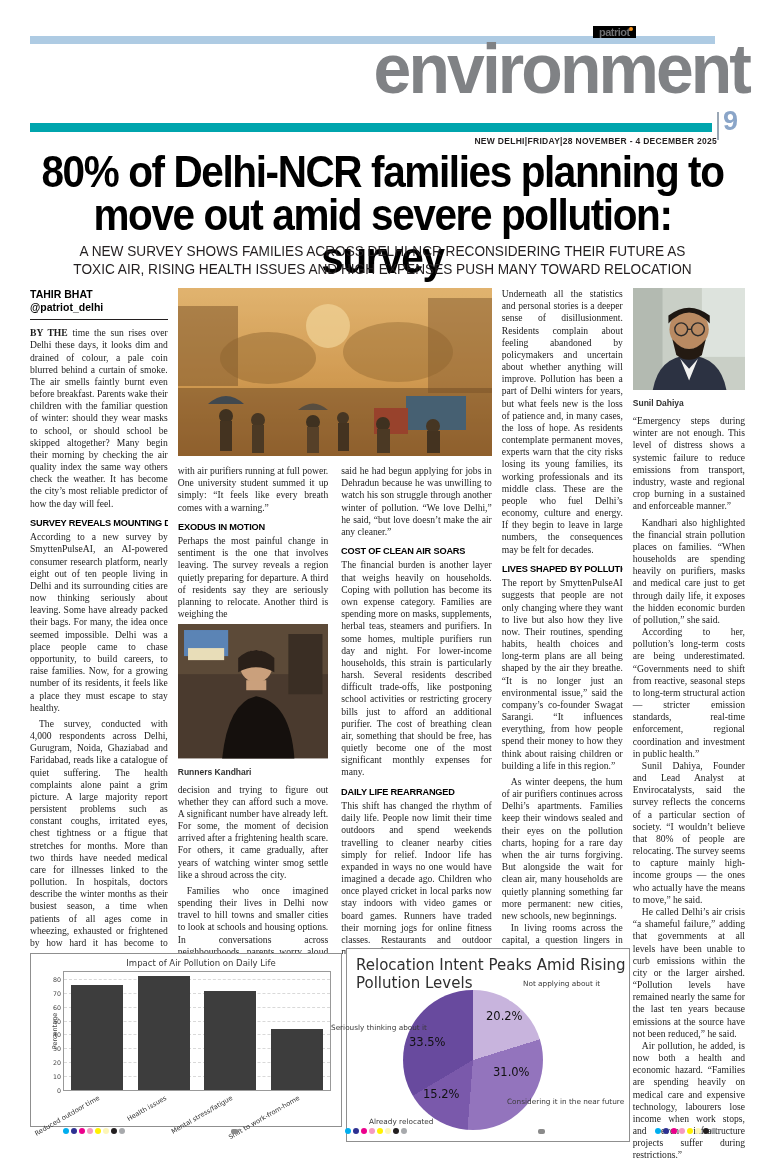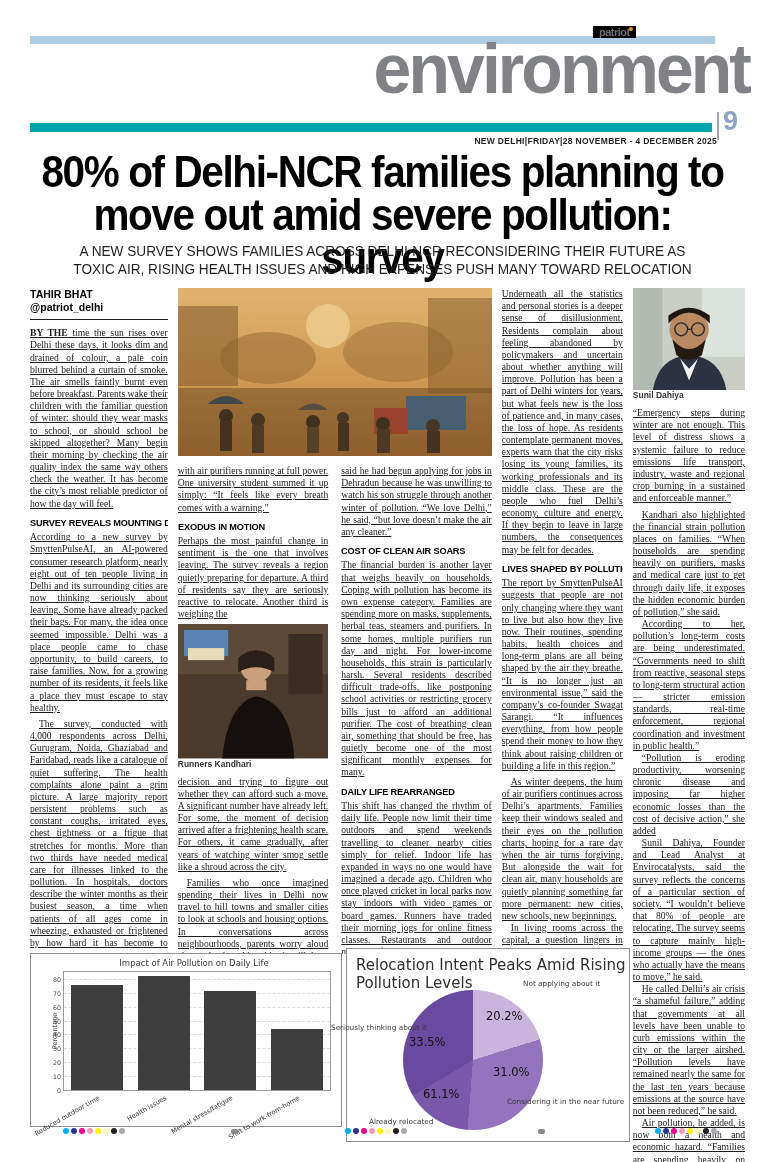--- a/index.html
+++ b/index.html
@@ -30,33 +30,33 @@
   
   .article{position:absolute;left:30px;top:288px;width:715px;display:flex;gap:10px;align-items:flex-start;}
   .col{font-size:9.6px;line-height:1.27;text-align:justify;}
   .col1{width:140px;height:662px;overflow:hidden;}
   .mid{width:314px;}
   .mid-photo{width:314px;height:168px;}
   .mid-cols{display:flex;gap:13px;margin-top:5px;height:489px;overflow:hidden;}
   .mid-cols .col{flex:1;min-width:0;}
   .col4{width:123px;height:662px;overflow:hidden;}
   .col5{width:114px;}
-  .col p{margin:0 0 4px 0;text-decoration:underline;}
+  .col p{margin:0 0 4px 0;}
   .col p.ind{text-indent:9px;margin-bottom:0;}
   h4.sec{font-family:"Liberation Sans",sans-serif;font-weight:bold;font-size:9.8px;
          letter-spacing:-0.2px;margin:7px 0 2px 0;color:#000;transform:scaleX(0.94);transform-origin:left;white-space:nowrap;}
   .byline{font-family:"Liberation Sans",sans-serif;font-weight:bold;font-size:10.5px;line-height:1.25;
           color:#000;border-bottom:1.5px solid #231f20;padding-bottom:5px;margin-bottom:7px;}
   .caption{font-family:"Liberation Sans",sans-serif;font-weight:bold;font-size:8.5px;color:#333;
-           margin:0 0 6px 0;text-align:left;}
+           margin:8px 0 6px 0;text-align:left;}
   .photo{display:block;width:100%;}
   
   .chart-box{position:absolute;background:#fff;border:1px solid #8f8f8f;}
   #bar-box{left:30px;top:953px;width:310px;height:172px;}
-  .bar-title{position:absolute;left:8px;top:4px;width:100%;text-align:center;
+  .bar-title{position:absolute;left:15px;top:4px;width:100%;text-align:center;
              font-family:"DejaVu Sans","Liberation Sans",sans-serif;font-size:8.5px;color:#3a3a3a;}
   #bar-plot{position:absolute;left:32px;top:17px;width:266px;height:118px;border:1px solid #999;background:#fff;}
   .ylab{position:absolute;left:-27px;top:55px;transform:rotate(-90deg);transform-origin:center;
         font-family:"DejaVu Sans","Liberation Sans",sans-serif;font-size:6.5px;color:#444;}
   .gridline{position:absolute;left:0;width:100%;border-top:1px dashed #d9d9d9;}
   .ytick{position:absolute;right:100%;margin-right:3px;font-family:"DejaVu Sans",sans-serif;
          font-size:6.3px;color:#444;transform:translateY(-50%);}
   .bar{position:absolute;bottom:0;background:#3d3d3d;}
   .xtick{position:absolute;width:90px;text-align:right;font-family:"DejaVu Sans",sans-serif;
          font-size:6.6px;color:#333;transform:rotate(-30deg);transform-origin:right top;}
@@ -136,21 +136,21 @@
           <rect x="199" y="141" width="13" height="24" fill="#2c241c"></rect>
         <circle cx="255" cy="138" r="7" fill="#26201a"></circle>
           <rect x="249" y="143" width="13" height="22" fill="#241d16"></rect>
         <rect x="0" y="0" width="314" height="168" fill="#d89c4e" opacity="0.18"></rect>
       </svg>
 
       <div class="mid-cols">
         <div class="col">
           <p>with air purifiers running at full power. One university student summed it up simply: “It feels like every breath comes with a warning.”</p>
           <h4 class="sec">EXODUS IN MOTION</h4>
-          <p>Perhaps the most painful change in sentiment is the one that involves leaving. The survey reveals a region quietly preparing for departure. A third of residents say they are seriously reactive to relocate. Another third is weighing the</p>
+          <p>Perhaps the most painful change in sentiment is the one that involves leaving. The survey reveals a region quietly preparing for departure. A third of residents say they are seriously planning to relocate. Another third is weighing the</p>
 
           <svg class="photo" viewBox="0 0 150 134" preserveAspectRatio="none">
             <rect width="150" height="134" fill="#4a3a2e"></rect>
             <rect x="0" y="0" width="150" height="50" fill="#5c4a38"></rect>
             <rect x="6" y="6" width="44" height="26" fill="#5b84b5"></rect>
             <rect x="10" y="24" width="36" height="12" fill="#e8ddb8"></rect>
             <rect x="110" y="10" width="34" height="60" fill="#3a2e24"></rect>
             <circle cx="78" cy="42" r="16" fill="#caa07c"></circle>
             <path d="M60 34 q18 -16 36 0 l0 14 q-18 -10 -36 0 z" fill="#2a2019"></path>
             <path d="M44 134 q6 -56 34 -62 q34 6 38 62 z" fill="#15100d"></path>
@@ -190,24 +190,23 @@
         <path d="M20 104 q6 -34 37 -36 q32 2 38 36 z" fill="#2c3242"></path>
         <path d="M48 72 l9 10 l9 -10 l-9 22 z" fill="#f2f2f0"></path>
         <circle cx="57" cy="42" r="20" fill="#b98a62"></circle>
         <path d="M36 36 q21 -22 42 0 l0 -8 q-21 -16 -42 0 z" fill="#1d1712"></path>
         <path d="M40 52 q17 20 34 0 l-4 16 q-13 10 -26 0 z" fill="#241a12"></path>
         <circle cx="49" cy="42" r="6.5" fill="none" stroke="#2b2b2b" stroke-width="1.4"></circle>
         <circle cx="66" cy="42" r="6.5" fill="none" stroke="#2b2b2b" stroke-width="1.4"></circle>
         <line x1="55.5" y1="42" x2="59.5" y2="42" stroke="#2b2b2b" stroke-width="1.4"></line>
       </svg>
       <div class="caption">Sunil Dahiya</div>
-      <p>“Emergency steps during winter are not enough. This level of distress shows a systemic failure to reduce emissions life transport, industry, waste and regional crop burning in a sustained and enforceable manner.”</p>
+      <p>“Emergency steps during winter are not enough. This level of distress shows a systemic failure to reduce emissions from transport, industry, waste and regional crop burning in a sustained and enforceable manner.”</p>
       <p class="ind">Kandhari also highlighted the financial strain pollution places on families. “When households are spending heavily on purifiers, masks and medical care just to get through daily life, it exposes the hidden economic burden of pollution,” she said.</p>
       <p class="ind">According to her, pollution’s long-term costs are being underestimated. “Governments need to shift from reactive, seasonal steps to long-term structural action — stricter emission standards, real-time enforcement, regional coordination and investment in public health.”</p>
-      <p class="ind">“Pollution is eroding productivity, worsening chronic disease and imposing far higher economic losses than the cost of decisive action,” she added</p>
       <p class="ind">Sunil Dahiya, Founder and Lead Analyst at Envirocatalysts, said the survey reflects the concerns of a particular section of society. “I wouldn’t believe that 80% of people are relocating. The survey seems to capture mainly high-income groups — the ones who actually have the means to move,” he said.</p>
       <p class="ind">He called Delhi’s air crisis “a shameful failure,” adding that governments at all levels have been unable to curb emissions within the city or the larger airshed. “Pollution levels have remained nearly the same for the last ten years because emissions at the source have not been reduced,” he said.</p>
       <p class="ind">Air pollution, he added, is now both a health and economic hazard. “Families are spending heavily on medical care and expensive technology, labourers lose income when work stops, and even infrastructure projects suffer during restrictions.”</p>
 
     </div>
   </div>
 
   <div class="chart-box" id="bar-box">
     <div class="bar-title">Impact of Air Pollution on Daily Life</div>
     <div id="bar-plot">
@@ -242,21 +241,21 @@
 
   <div class="chart-box" id="pie-box">
     <div class="pie-title">Relocation Intent Peaks Amid Rising Pollution Levels</div>
     <div id="pie-circle" style="background: conic-gradient(rgb(200, 180, 221) 0deg, rgb(200, 180, 221) 72.7928deg, rgb(147, 116, 189) 72.7928deg, rgb(147, 116, 189) 184.505deg, rgb(122, 89, 171) 184.505deg, rgb(122, 89, 171) 239.279deg, rgb(104, 74, 158) 239.279deg, rgb(104, 74, 158) 360deg);"></div>
     <span class="olab" style="left:176px;top:30px;">Not applying about it</span>
     <span class="pct" style="left:139px;top:60px;">20.2%</span>
     <span class="pct" style="left:62px;top:86px;">33.5%</span>
     <span class="olab" style="left:-16px;top:74px;">Seriously thinking about it</span>
     <span class="pct" style="left:146px;top:116px;">31.0%</span>
     <span class="olab" style="left:160px;top:148px;">Considering it in the near future</span>
-    <span class="pct" style="left:76px;top:138px;">61.1%</span>
+    <span class="pct" style="left:76px;top:138px;">15.2%</span>
     <span class="olab" style="left:22px;top:168px;">Already relocated</span>
   </div>
 
   <div class="regmarks">
     <div class="reg-group" style="left:63px;">
         <div class="reg-dot" style="background: rgb(0, 174, 239);"></div>
         <div class="reg-dot" style="background: rgb(46, 49, 146);"></div>
         <div class="reg-dot" style="background: rgb(236, 0, 140);"></div>
         <div class="reg-dot" style="background: rgb(244, 154, 193);"></div>
         <div class="reg-dot" style="background: rgb(255, 242, 0);"></div>

